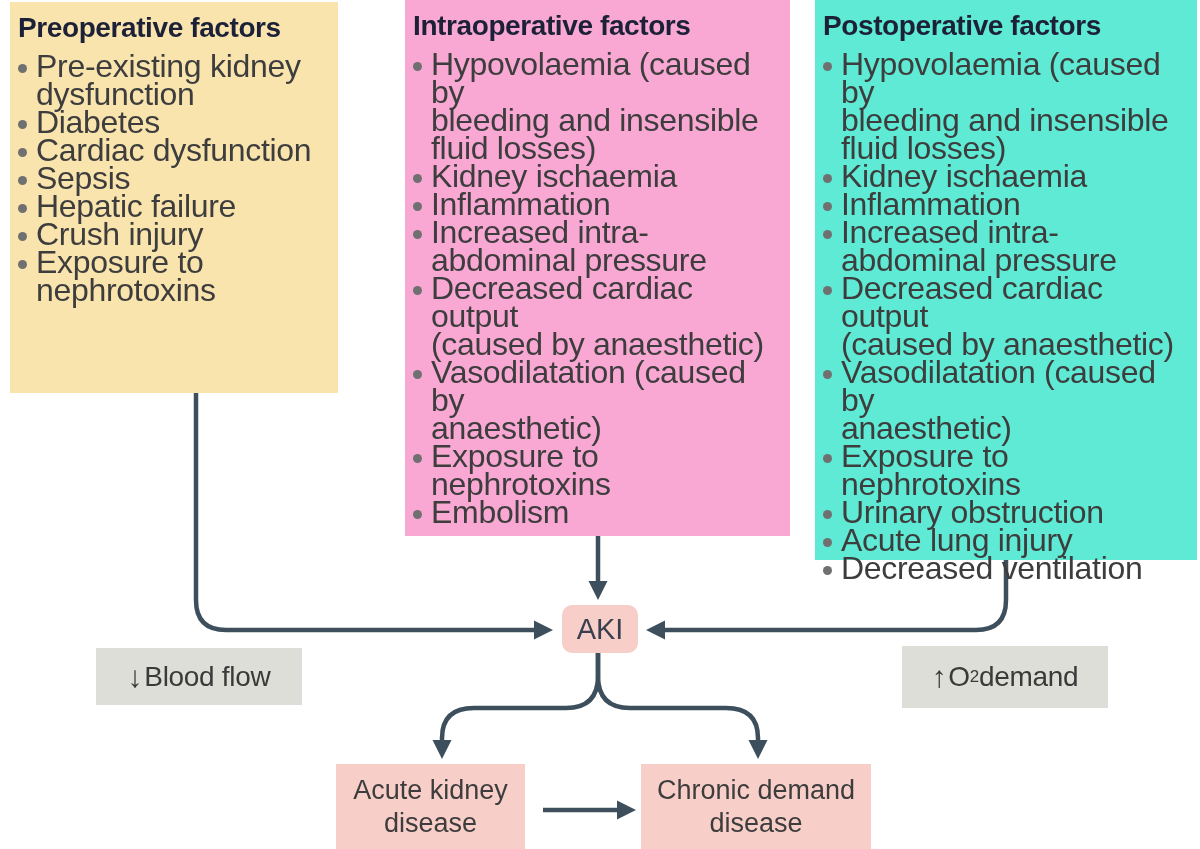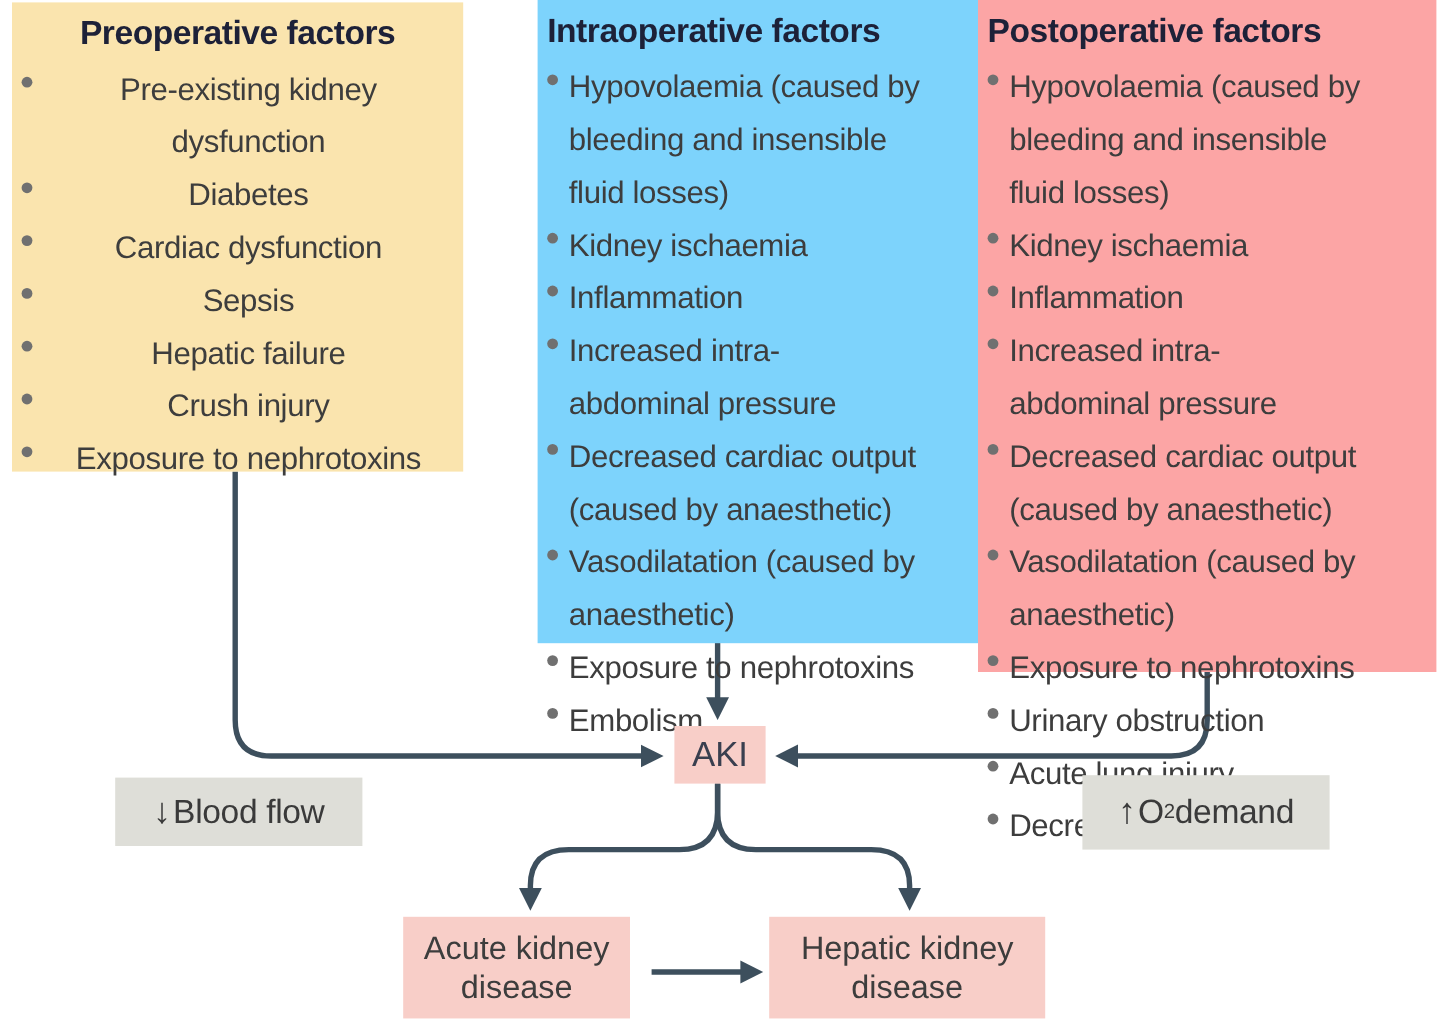--- a/index.html
+++ b/index.html
@@ -14,38 +14,38 @@
   
   .factor-box { padding:9px 8px 0 7px; }
   .factor-box h2 {
     margin:0 0 7px 1px;
     font-size:28px; line-height:34px; font-weight:700;
     color:#1d2138; letter-spacing:-0.4px;
   }
   .factor-box ul { list-style:none; margin:0; padding:0; }
   .factor-box li {
     position:relative; padding-left:19px;
-    font-size:26px; line-height:44px; letter-spacing:-0.3px;
+    font-size:32px; line-height:28px; letter-spacing:-0.3px;
     color:#3d3d3d; white-space:pre-line;
   }
   .factor-box li::before {
     content:""; position:absolute; left:1px; top:12px;
     width:9px; height:9px; border-radius:50%; background:#707070;
   }
-  .col-preop  { left:10px;  top:2px; width:376px; height:391px; background:#fae4ae;text-align:center; }
-  .col-intra  { left:405px; top:0px; width:385px; height:536px; background:#7dd3fc;margin-left:43px; }
-  .col-postop { left:815px; top:0px; width:382px; height:560px; background:#fca5a5; }
+  .col-preop  { left:10px;  top:2px; width:328px; height:391px; background:#fae4ae; }
+  .col-intra  { left:405px; top:0px; width:385px; height:536px; background:#f9a8d4; }
+  .col-postop { left:815px; top:0px; width:382px; height:560px; background:#5eead4; }
 
   
   .node {
     display:flex; align-items:center; justify-content:center;
     text-align:center; color:#3a3f4f;
     background:#f8cec8; white-space:pre-line;
   }
-  .node-aki     { left:562px; top:605px; width:76px;  height:48px; font-size:29px; }
+  .node-aki     { left:562px; top:605px; width:76px;  height:48px; font-size:29px;border-radius:10px; }
   .node-acute   { left:336px; top:764px; width:189px; height:85px; font-size:27px; line-height:33px; color:#3d3d3d; }
   .node-chronic { left:641px; top:764px; width:230px; height:85px; font-size:27px; line-height:33px; color:#3d3d3d; }
 
   
   .annot {
     display:flex; align-items:center; justify-content:center;
     background:#deded8; color:#3a3a3a;
     font-size:28px; letter-spacing:-0.3px;
   }
   .annot-blood { left:96px; top:648px; width:206px; height:57px; }
@@ -144,17 +144,17 @@
       <span>O</span>
       <sub>2</sub>
       <span> demand</span>
   </div>
 
   <div class="abs node node-acute">
     <span>Acute kidney
 disease</span>
   </div>
   <div class="abs node node-chronic">
-    <span>Hepatic kidney
+    <span>Chronic demand
 disease</span>
   </div>
 
 </div>
 
 </body></html>

